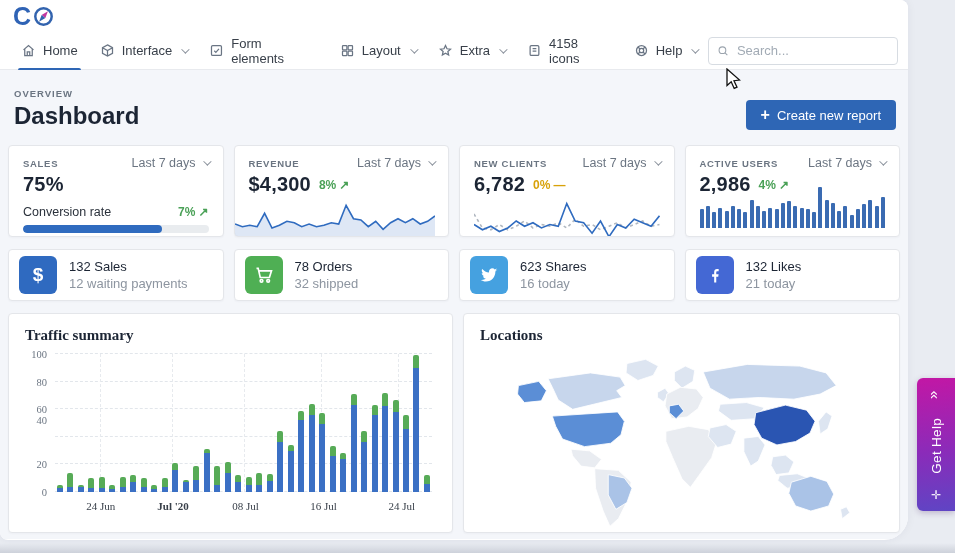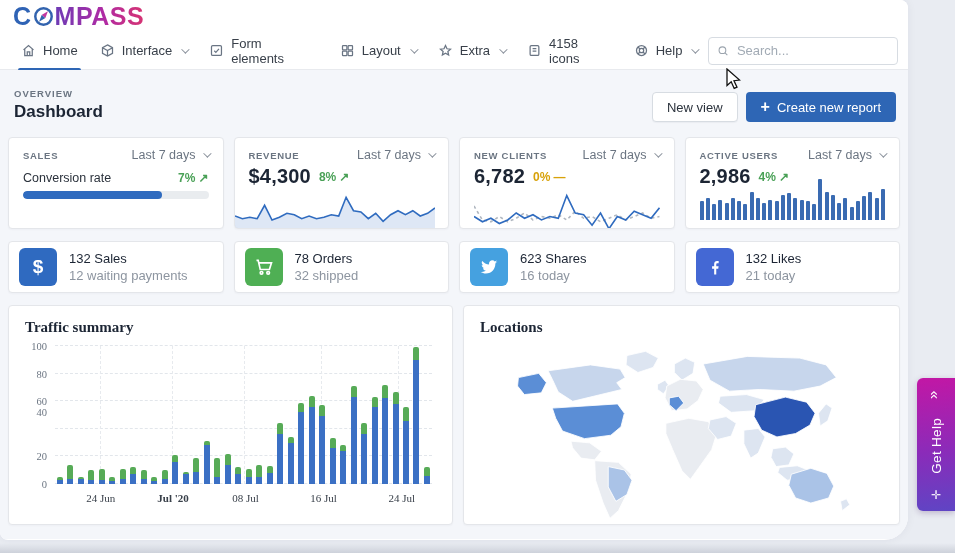--- a/index.html
+++ b/index.html
@@ -29,21 +29,21 @@
   .searchbox { align-self:center; width:190px; height:28px; border:1px solid #d7dce2; border-radius:4px;
                display:flex; align-items:center; padding:0 8px; gap:7px; background:#fff; margin-right:0px; }
   .searchbox input { border:none; outline:none; font-size:13px; color:#39404a; width:100%; background:transparent; }
   .searchbox input::placeholder { color:#a2abb5; }
 
   
   .content { background:#f4f6fa; height:469px; padding:18px 8px 0 8px; overflow:hidden; }
 
   .page-head { display:flex; align-items:flex-end; justify-content:space-between; padding:0 4px 0 6px; margin-bottom:15px; }
   .pretitle { font-size:9.5px; letter-spacing:1px; color:#6b7582; font-weight:bold; text-transform:uppercase; margin-bottom:3px; }
-  .page-title { font-size:17px; font-weight:bold; color:#1c2534; }
+  .page-title { font-size:24px; font-weight:bold; color:#1c2534; }
   .head-actions { display:flex; gap:8px; }
   .btn { height:30px; border-radius:4px; font-size:13px; display:flex; align-items:center; padding:0 14px; cursor:pointer; border:1px solid transparent; }
   .btn-white { background:#fff; border-color:#d7dce2; color:#2b323c; box-shadow:0 1px 1px rgba(20,30,50,.04); }
   .btn-primary { background:#2e66b5; color:#fff; gap:7px; }
   .btn-primary .plus { font-size:16px; font-weight:bold; line-height:1; margin-top:-1px; }
 
   .grid4 { display:grid; grid-template-columns:repeat(4,1fr); gap:10px; }
   .card { background:#fff; border:1px solid #e4e6ea; border-radius:4px; box-shadow:0 1px 2px rgba(25,35,55,.03); }
 
   
@@ -113,21 +113,20 @@
   <div class="brandbar">
     <div class="logo">
       <span class="l-c">C</span>
       <svg width="21" height="21" viewBox="0 0 22 22">
         <circle cx="11" cy="11" r="8.6" fill="none" stroke="#3263ae" stroke-width="2.6"></circle>
         <g transform="rotate(40 11 11)">
           <polygon points="11,3.8 13.6,11 8.4,11" fill="#c2369f"></polygon>
           <polygon points="8.4,11 13.6,11 11,18.2" fill="#3263ae"></polygon>
         </g>
       </svg>
-      <span class="l-rest">MPASS</span>
     </div>
   </div>
 
   <div class="navbar">
     <div class="nav-item active">
       <svg width="15" height="15" viewBox="0 0 24 24" fill="none" stroke="#6a7584" stroke-width="2">
           <path d="M4 11 L12 4 L20 11 M6 10 V20 H18 V10 M10 20 V14 H14 V20"></path>
         </svg>
       <span>Home</span>
     </div>
@@ -189,37 +188,39 @@
   </div>
 
   <div class="content">
 
     <div class="page-head">
       <div>
         <div class="pretitle">OVERVIEW</div>
         <div class="page-title">Dashboard</div>
       </div>
       <div class="head-actions">
-        <div class="btn btn-white">New view</div>
         <div class="btn btn-primary">
           <span class="plus">+</span>
           <span>Create new report</span>
         </div>
       </div>
     </div>
 
     <div class="grid4">
 
       <div class="card stat-card">
         <div class="stat-head">
           <span class="stat-label">SALES</span>
           <span class="range">
               <span>Last 7 days</span>
               <span class="caret"></span>
             </span>
+        </div>
+        <div class="stat-value-row">
+          <span class="stat-value">75%</span>
         </div>
         <div class="conv-row">
           <span>Conversion rate</span>
           <span class="delta up">
               <span>7%</span>
               <span>↗</span>
             </span>
         </div>
         <div class="progress">
             <div id="sales-progress" style="width: 75%;"></div>

